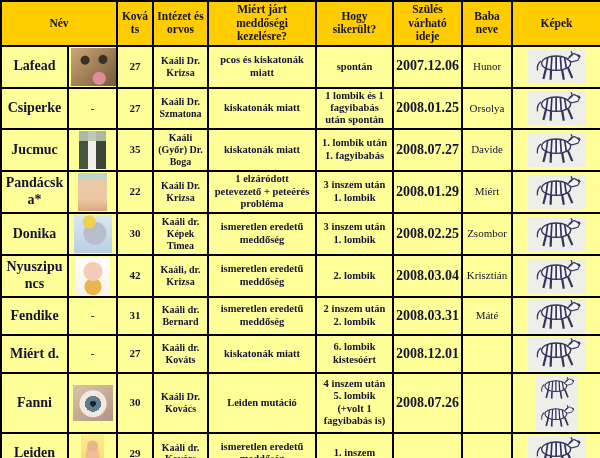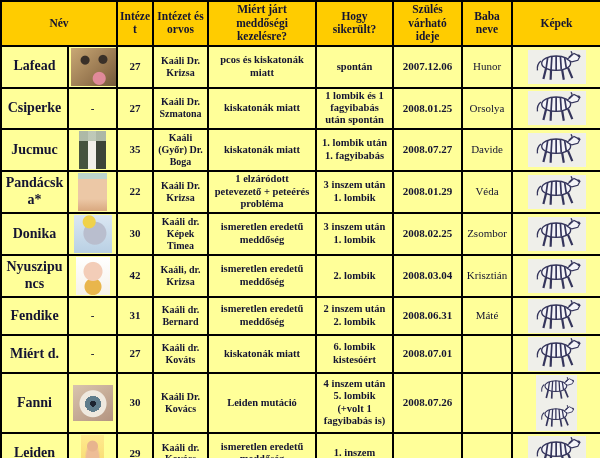--- a/index.html
+++ b/index.html
@@ -32,21 +32,21 @@
     line-height:1.18;
     overflow:hidden;
     word-wrap:break-word;
   }
   .grid thead th{
     background:var(--header-bg);
     height:40px;
     font-size:11.5px;
   }
   .grid tbody td{background:var(--row-bg);}
-  td.c-due{font-size:11px;letter-spacing:0;margin-top:42px;}
+  td.c-due{font-size:14px;letter-spacing:0;margin-top:42px;}
   td.c-baby{font-weight:normal;font-size:11px;}
   td.c-name{font-size:14px;}
   td.c-clinic{font-size:10px;}
   td.c-reason,td.c-result{font-size:10.5px;}
 
   
   .ph{display:inline-block;vertical-align:middle;}
   .ph-dog-photo{width:47px;height:38px;
     background:
       radial-gradient(circle at 60% 80%, #e08a9a 0 6px, rgba(0,0,0,0) 7px),
@@ -96,21 +96,21 @@
     <col style="width:55px">
       <col style="width:108px">
       <col style="width:77px">
     <col style="width:69px">
       <col style="width:50px">
       <col style="width:89px">
   </colgroup>
   <thead>
     <tr>
       <th colspan="2">Név</th>
-      <th>Intézet</th>
+      <th>Kováts</th>
       <th>Intézet és orvos</th>
       <th>Miért járt meddőségi kezelésre?</th>
       <th>Hogy sikerült?</th>
       <th>Szülés várható ideje</th>
       <th>Baba neve</th>
       <th>Képek</th>
     </tr>
   </thead>
   <tbody>
       <tr>
@@ -177,21 +177,21 @@
   </svg></span></td>
   </tr>
       <tr>
     <td class="c-name"><span>Pandácska*</span></td>
     <td class="c-photo"><span class="ph ph-pregnant-belly-photo"></span></td>
     <td class="c-age"><span>22</span></td>
     <td class="c-clinic"><span>Kaáli Dr. Krizsa</span></td>
     <td class="c-reason"><span>1 elzáródott petevezető + peteérés probléma</span></td>
     <td class="c-result"><span>3 inszem után 1. lombik</span></td>
     <td class="c-due"><span>2008.01.29</span></td>
-    <td class="c-baby"><span>Véda</span></td>
+    <td class="c-baby"><span>Miért</span></td>
     <td class="c-pics"><span class="zebra"><svg viewBox="0 0 64 40" xmlns="http://www.w3.org/2000/svg">
     <g stroke="#35355c" fill="none">
       <path d="M13,13 q-5,4 -4,11" stroke-width="1.6"></path>
       <path d="M19,22 l-3,12 M25,23 l-0.5,12 M38,23 l2,12 M45,21 l5,12" stroke-width="2.6"></path>
       <ellipse cx="31" cy="15.5" rx="17" ry="8.5" fill="#f4f4f8" stroke-width="1.6"></ellipse>
       <path d="M44,11 l8,-7 l7,3.5 l-2.5,4.5 l-7,2 z" fill="#f4f4f8" stroke-width="1.4"></path>
       <path d="M50,4.5 l-1.5,-3" stroke-width="1.6"></path>
       <circle cx="57.5" cy="6.8" r="1.4" fill="#35355c" stroke="none"></circle>
       <path d="M21,9 l-2,14 M26,7.5 l-1,16 M31,7 l0,17 M36,7.5 l1,15.5 M41,9 l2,12.5 M46,9 l4,-4" stroke-width="2"></path>
     </g>
@@ -239,42 +239,42 @@
     </g>
   </svg></span></td>
   </tr>
       <tr>
     <td class="c-name"><span>Fendike</span></td>
     <td class="c-photo">-</td>
     <td class="c-age"><span>31</span></td>
     <td class="c-clinic"><span>Kaáli dr. Bernard</span></td>
     <td class="c-reason"><span>ismeretlen eredetű meddőség</span></td>
     <td class="c-result"><span>2 inszem után 2. lombik</span></td>
-    <td class="c-due"><span>2008.06.31</span></td>
+    <td class="c-due"><span>2008.03.31</span></td>
     <td class="c-baby"><span>Máté</span></td>
     <td class="c-pics"><span class="zebra"><svg viewBox="0 0 64 40" xmlns="http://www.w3.org/2000/svg">
     <g stroke="#35355c" fill="none">
       <path d="M13,13 q-5,4 -4,11" stroke-width="1.6"></path>
       <path d="M19,22 l-3,12 M25,23 l-0.5,12 M38,23 l2,12 M45,21 l5,12" stroke-width="2.6"></path>
       <ellipse cx="31" cy="15.5" rx="17" ry="8.5" fill="#f4f4f8" stroke-width="1.6"></ellipse>
       <path d="M44,11 l8,-7 l7,3.5 l-2.5,4.5 l-7,2 z" fill="#f4f4f8" stroke-width="1.4"></path>
       <path d="M50,4.5 l-1.5,-3" stroke-width="1.6"></path>
       <circle cx="57.5" cy="6.8" r="1.4" fill="#35355c" stroke="none"></circle>
       <path d="M21,9 l-2,14 M26,7.5 l-1,16 M31,7 l0,17 M36,7.5 l1,15.5 M41,9 l2,12.5 M46,9 l4,-4" stroke-width="2"></path>
     </g>
   </svg></span></td>
   </tr>
       <tr>
     <td class="c-name"><span>Miért d.</span></td>
     <td class="c-photo">-</td>
     <td class="c-age"><span>27</span></td>
     <td class="c-clinic"><span>Kaáli dr. Kováts</span></td>
     <td class="c-reason"><span>kiskatonák miatt</span></td>
     <td class="c-result"><span>6. lombik kistesóért</span></td>
-    <td class="c-due"><span>2008.07.01</span></td>
+    <td class="c-due"><span>2008.12.01</span></td>
     <td class="c-baby"><span></span></td>
     <td class="c-pics"><span class="zebra"><svg viewBox="0 0 64 40" xmlns="http://www.w3.org/2000/svg">
     <g stroke="#35355c" fill="none">
       <path d="M13,13 q-5,4 -4,11" stroke-width="1.6"></path>
       <path d="M19,22 l-3,12 M25,23 l-0.5,12 M38,23 l2,12 M45,21 l5,12" stroke-width="2.6"></path>
       <ellipse cx="31" cy="15.5" rx="17" ry="8.5" fill="#f4f4f8" stroke-width="1.6"></ellipse>
       <path d="M44,11 l8,-7 l7,3.5 l-2.5,4.5 l-7,2 z" fill="#f4f4f8" stroke-width="1.4"></path>
       <path d="M50,4.5 l-1.5,-3" stroke-width="1.6"></path>
       <circle cx="57.5" cy="6.8" r="1.4" fill="#35355c" stroke="none"></circle>
       <path d="M21,9 l-2,14 M26,7.5 l-1,16 M31,7 l0,17 M36,7.5 l1,15.5 M41,9 l2,12.5 M46,9 l4,-4" stroke-width="2"></path>

